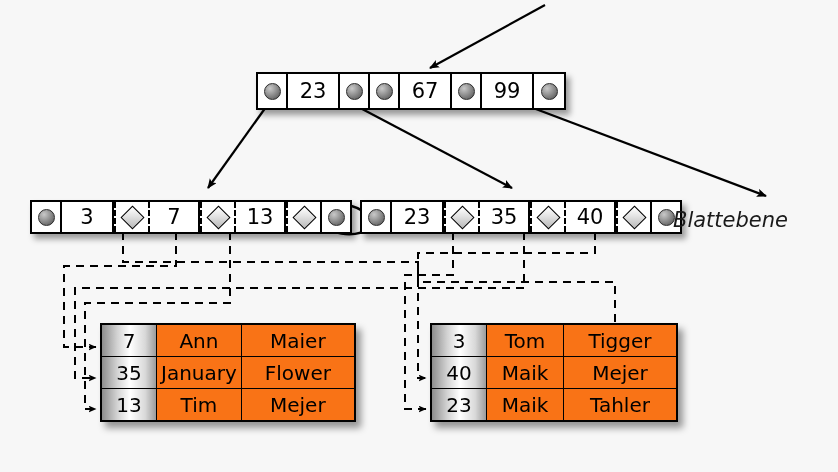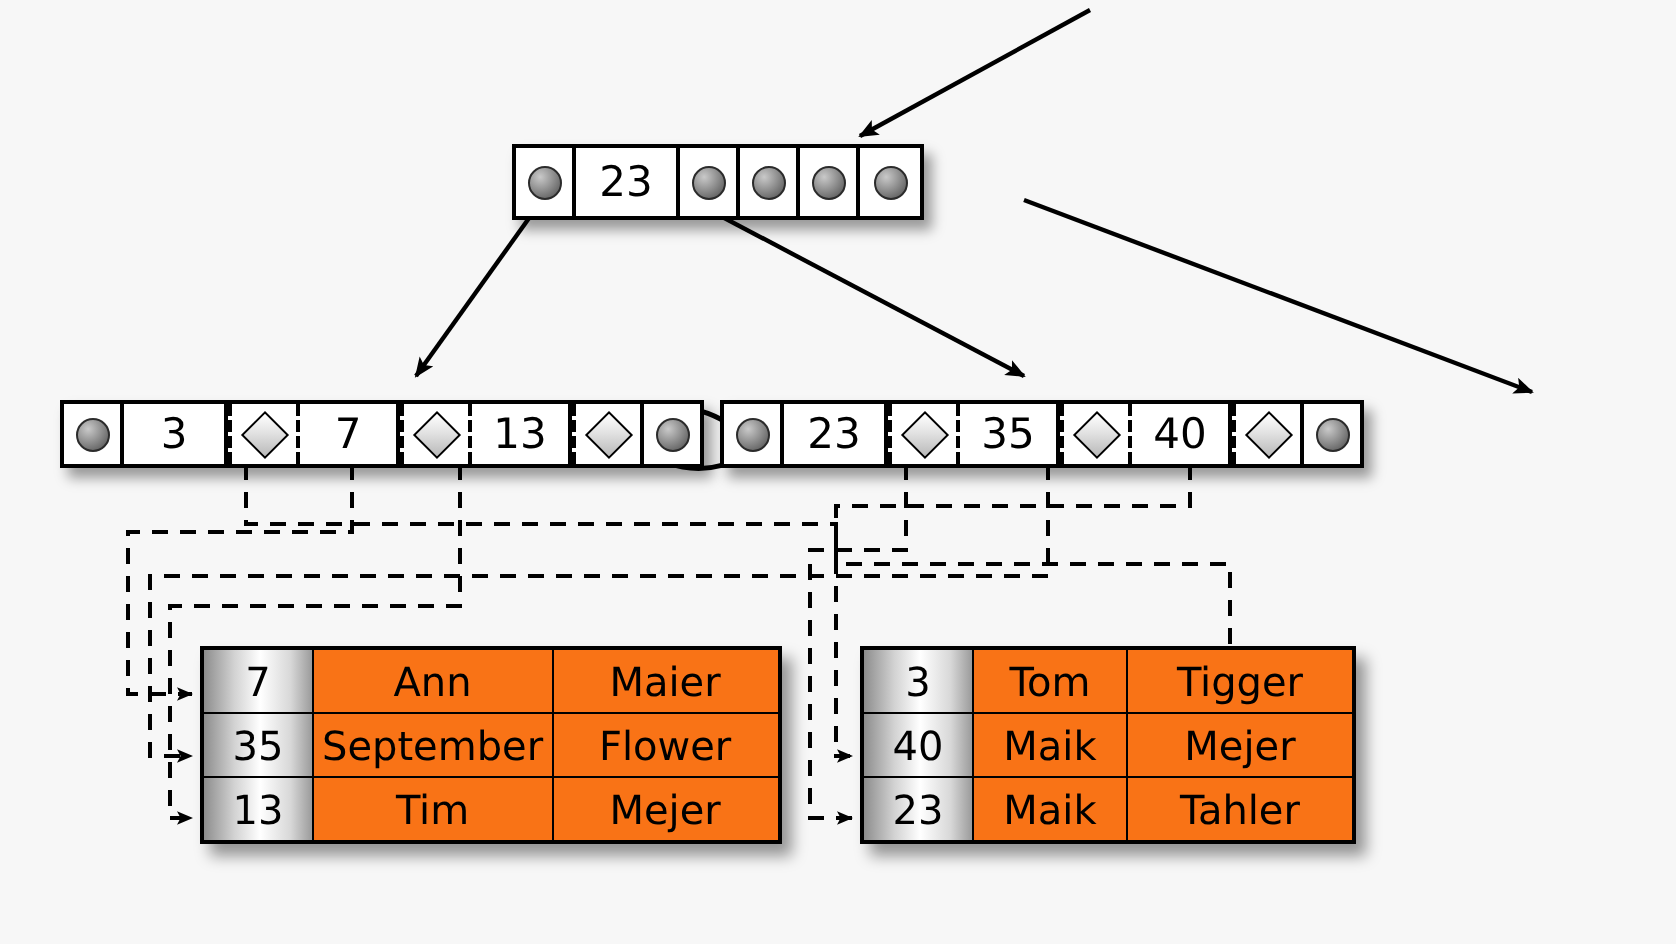--- a/index.html
+++ b/index.html
@@ -157,22 +157,28 @@
     </div>
     <div class="cell key">
       <span class="keytext">23</span>
     </div>
     <div class="cell ptr">
       <span class="sphere"></span>
     </div>
     <div class="cell ptr">
       <span class="sphere"></span>
     </div>
-    <div class="cell ptr">
-      <span class="sphere"></span>
+    <div class="cell key">
+      <span class="keytext">67</span>
+    </div>
+    <div class="cell ptr">
+      <span class="sphere"></span>
+    </div>
+    <div class="cell key">
+      <span class="keytext">99</span>
     </div>
     <div class="cell ptr">
       <span class="sphere"></span>
     </div>
   </div>
 
   <div class="node" id="leaf-left" style="left:30px; top:200px; height:34px;">
     <div class="cell ptr">
       <span class="sphere"></span>
     </div>
@@ -228,21 +234,21 @@
 
   <table class="datatable" id="table-left" style="left:100px; top:323px;">
     <tbody>
       <tr>
         <td class="keycol">7</td>
         <td class="namecol">Ann</td>
         <td class="surncol">Maier</td>
       </tr>
       <tr>
         <td class="keycol">35</td>
-        <td class="namecol">September</td>
+        <td class="namecol">January</td>
         <td class="surncol">Flower</td>
       </tr>
       <tr>
         <td class="keycol">13</td>
         <td class="namecol">Tim</td>
         <td class="surncol">Mejer</td>
       </tr>
     </tbody>
   </table>
 
@@ -259,14 +265,15 @@
         <td class="surncol">Mejer</td>
       </tr>
       <tr>
         <td class="keycol">23</td>
         <td class="namecol">Maik</td>
         <td class="surncol">Tahler</td>
       </tr>
     </tbody>
   </table>
 
+  <div class="caption" style="left:673px; top:208px;">Blattebene</div>
 
 </div>
 
 </body></html>

